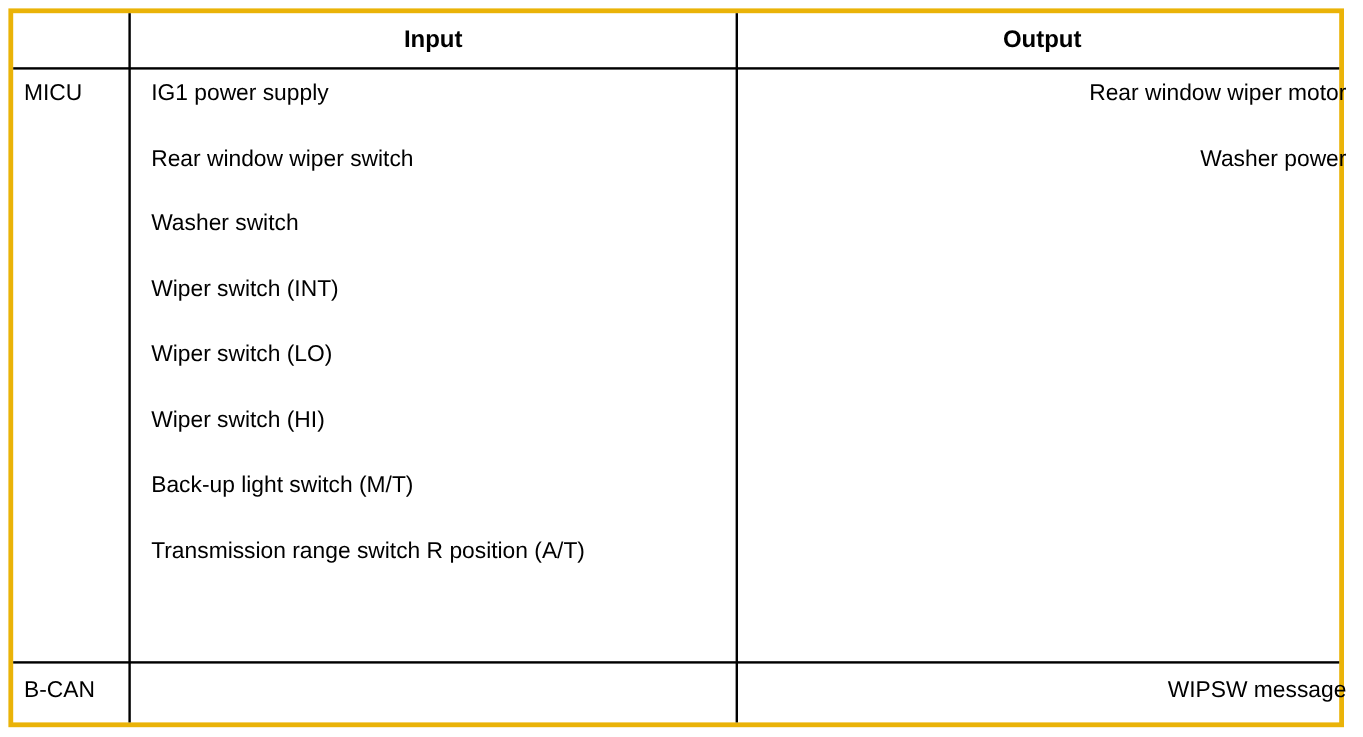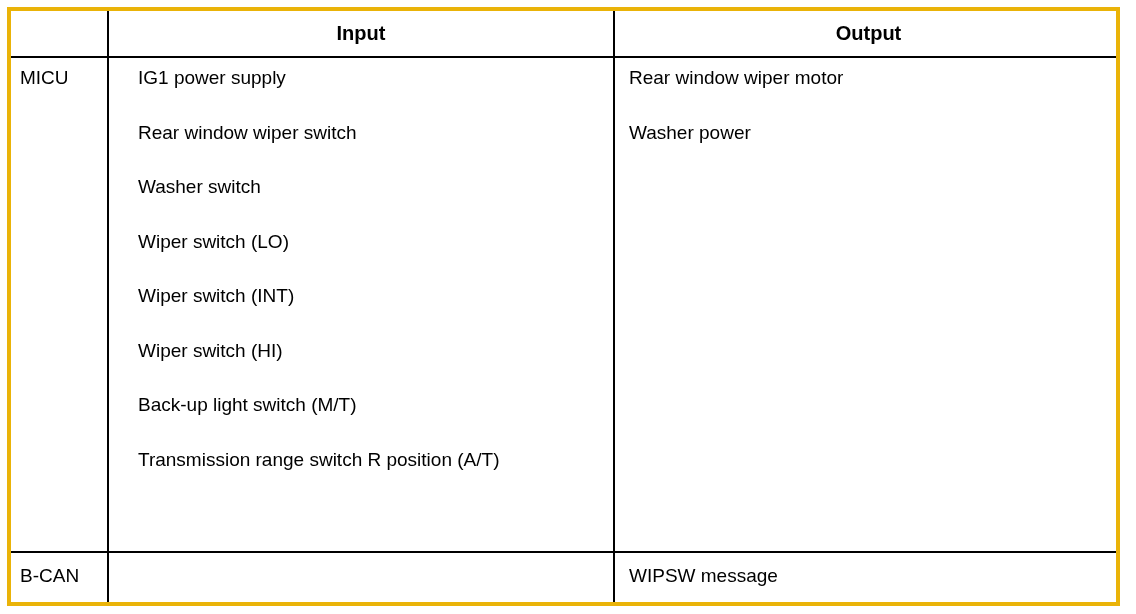--- a/index.html
+++ b/index.html
@@ -102,22 +102,22 @@
     bottom: 0;
   }
 
   .cell {
     position: absolute;
     top: 0;
     bottom: 0;
     box-sizing: border-box;
   }
   .cell-module { left: 0;     width: 96px;  padding: 9px 0 0 9px; }
-  .cell-input  { left: 110px;  width: 504px; padding: 9px 0 0 17px; }
-  .cell-output { left: 604px; width: 507px; padding: 9px 0 0 14px; }
+  .cell-input  { left: 98px;  width: 504px; padding: 9px 0 0 17px; }
+  .cell-output { left: 604px; width: 507px; padding: 9px 0 0 14px; text-align: right; }
 
   .module-label {
     font-size: 19px;
     line-height: 22px;
     white-space: nowrap;
   }
 
   .item-list {
     margin: 0;
     padding: 0;
@@ -161,22 +161,22 @@
 
       <div class="row-micu">
         <div class="cell cell-module">
           <div class="module-label">MICU</div>
         </div>
         <div class="cell cell-input">
           <ul class="item-list">
             <li>IG1 power supply</li>
             <li>Rear window wiper switch</li>
             <li>Washer switch</li>
+            <li>Wiper switch (INT)</li>
             <li>Wiper switch (LO)</li>
-            <li>Wiper switch (INT)</li>
             <li>Wiper switch (HI)</li>
             <li>Back-up light switch (M/T)</li>
             <li>Transmission range switch R position (A/T)</li>
           </ul>
         </div>
         <div class="cell cell-output">
           <ul class="item-list">
             <li>Rear window wiper motor</li>
             <li>Washer power</li>
           </ul>

